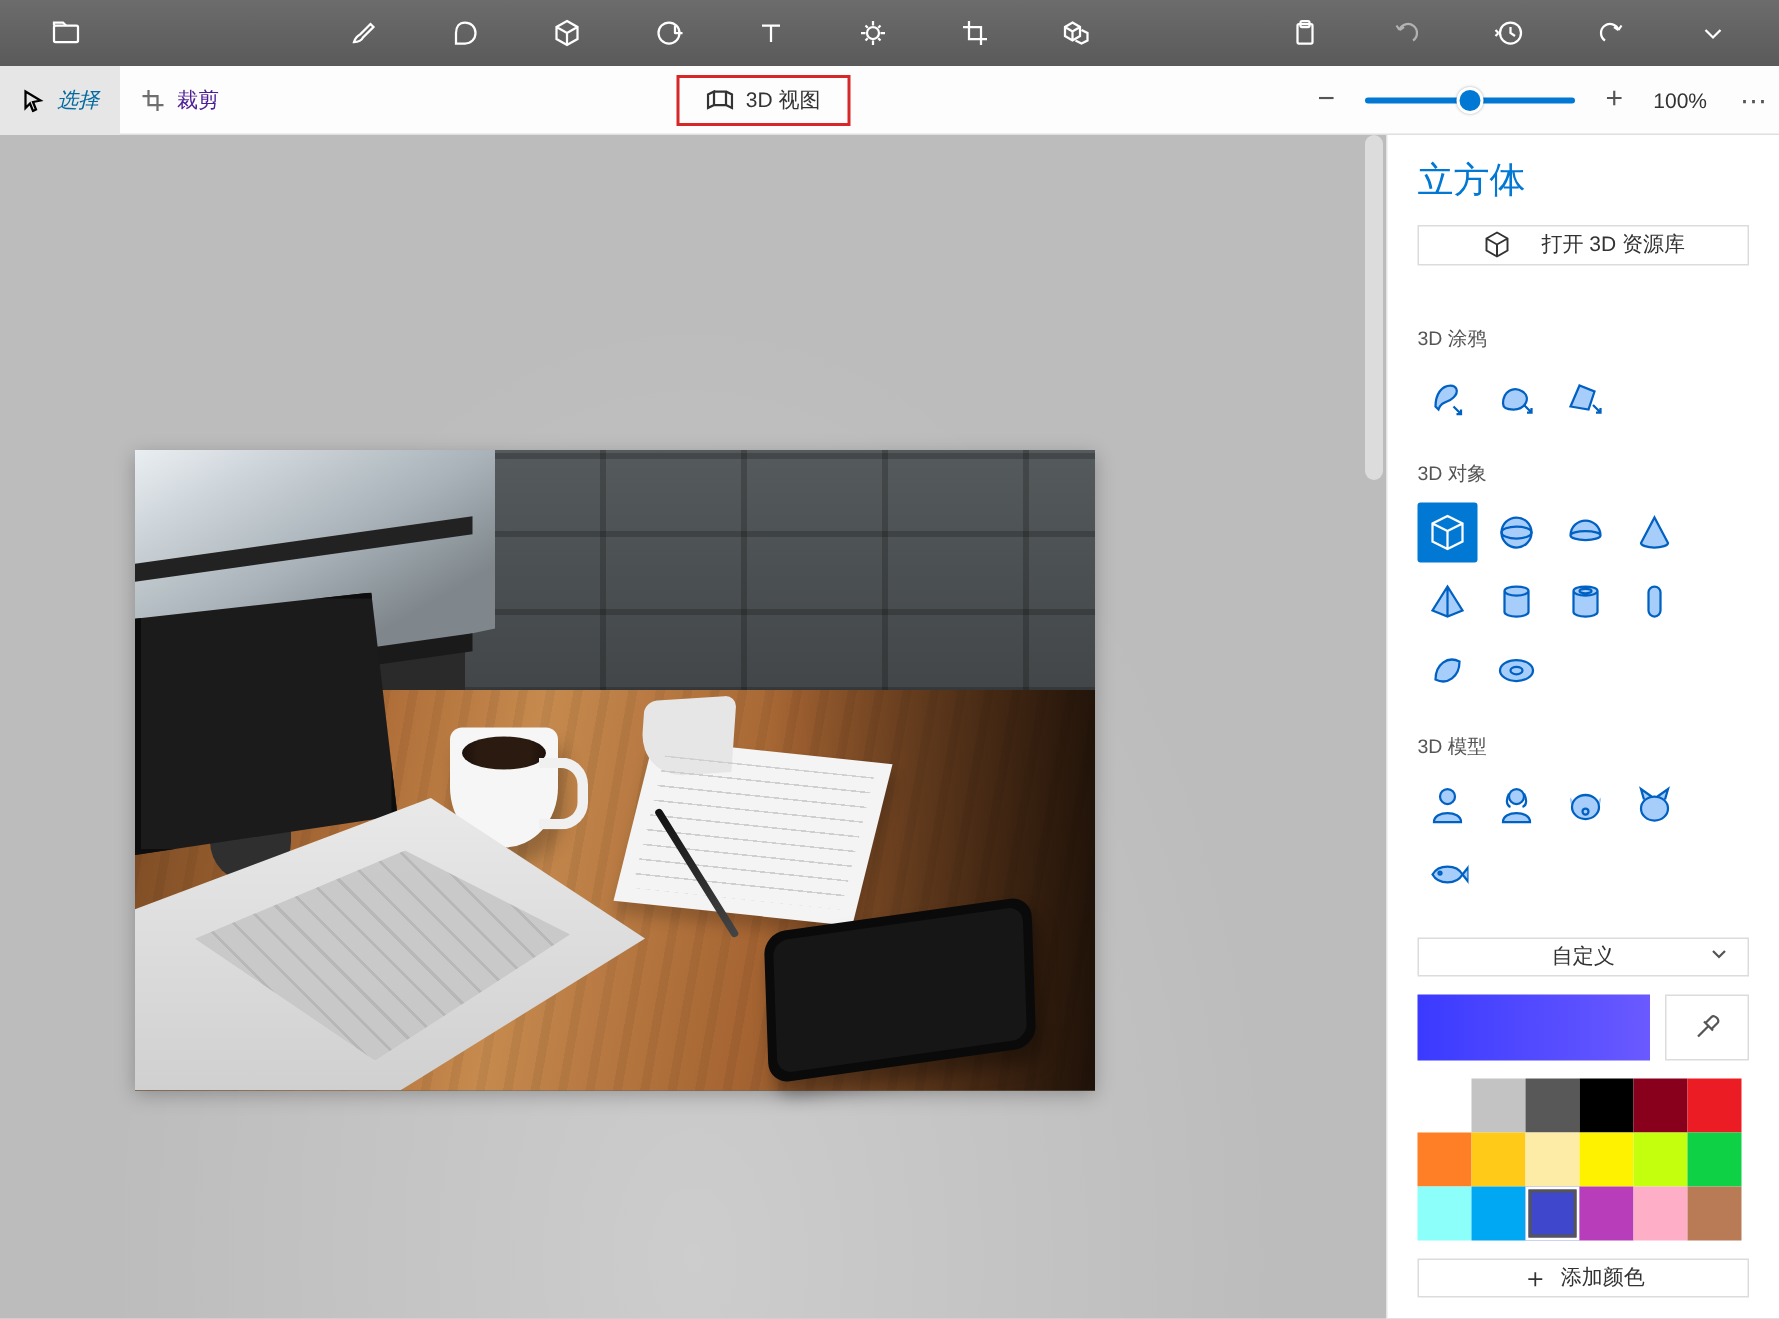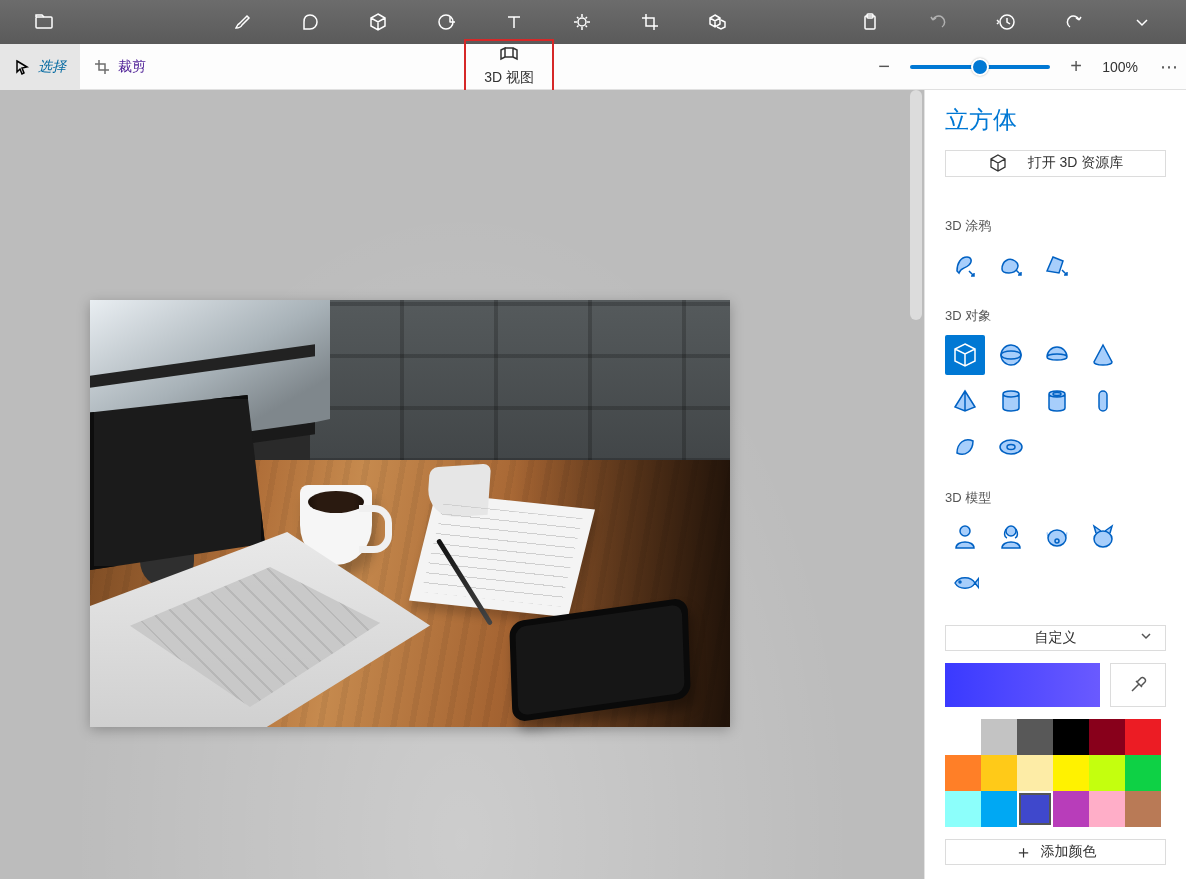--- a/index.html
+++ b/index.html
@@ -9,21 +9,21 @@
   .top-toolbar .tool{width:68px;height:44px;display:flex;align-items:center;justify-content:center;cursor:pointer;}
   .top-toolbar .spacer{flex:1;}
   .top-toolbar svg{stroke:#fff;fill:none;stroke-width:1.5px;}
   
   .sub-toolbar{height:46px;background:#fdfdfd;border-bottom:1px solid #e0e0e0;display:flex;align-items:center;}
   .sub-toolbar .btn{height:46px;display:flex;align-items:center;padding:0 14px;font-size:14px;color:#4c1d95;cursor:pointer;gap:8px;}
   .sub-toolbar .btn.active{background:#e6e6e6;color:#0369a1;font-style:italic;}
   .sub-toolbar .btn svg{stroke:#6e6e6e;fill:none;stroke-width:1.5px;}
   .sub-toolbar .btn.active svg{stroke:#000;}
   .sub-toolbar .center{flex:1;display:flex;justify-content:center;}
-  .view3d{border:2px solid #d62828;color:#333;padding:6px 18px;display:flex;align-items:center;gap:8px;font-size:14px;flex-direction:column;}
+  .view3d{border:2px solid #d62828;color:#333;padding:6px 18px;display:flex;align-items:center;gap:8px;font-size:14px;}
   .zoom-group{display:flex;align-items:center;gap:14px;padding:0 14px;}
   .zoom-btn{width:24px;height:24px;display:flex;align-items:center;justify-content:center;font-size:20px;color:#555;cursor:pointer;}
   .slider{position:relative;width:140px;height:4px;background:#0078d4;border-radius:2px;}
   .slider .thumb{position:absolute;top:50%;left:50%;transform:translate(-50%,-50%);width:18px;height:18px;border-radius:50%;background:#0078d4;border:2px solid #fff;box-shadow:0 0 2px rgba(0,0,0,.3);}
   .zoom-label{font-size:14px;color:#333;}
   .more{width:34px;text-align:center;font-size:18px;color:#555;cursor:pointer;}
   
   .main{flex:1;display:flex;min-height:0;}
   .canvas-area{flex:1;position:relative;background:#bcbcbc;overflow:hidden;}
   .canvas-area::before{content:"";position:absolute;inset:0;background:radial-gradient(ellipse at 50% 95%,rgba(255,255,255,.25),transparent 60%);}

